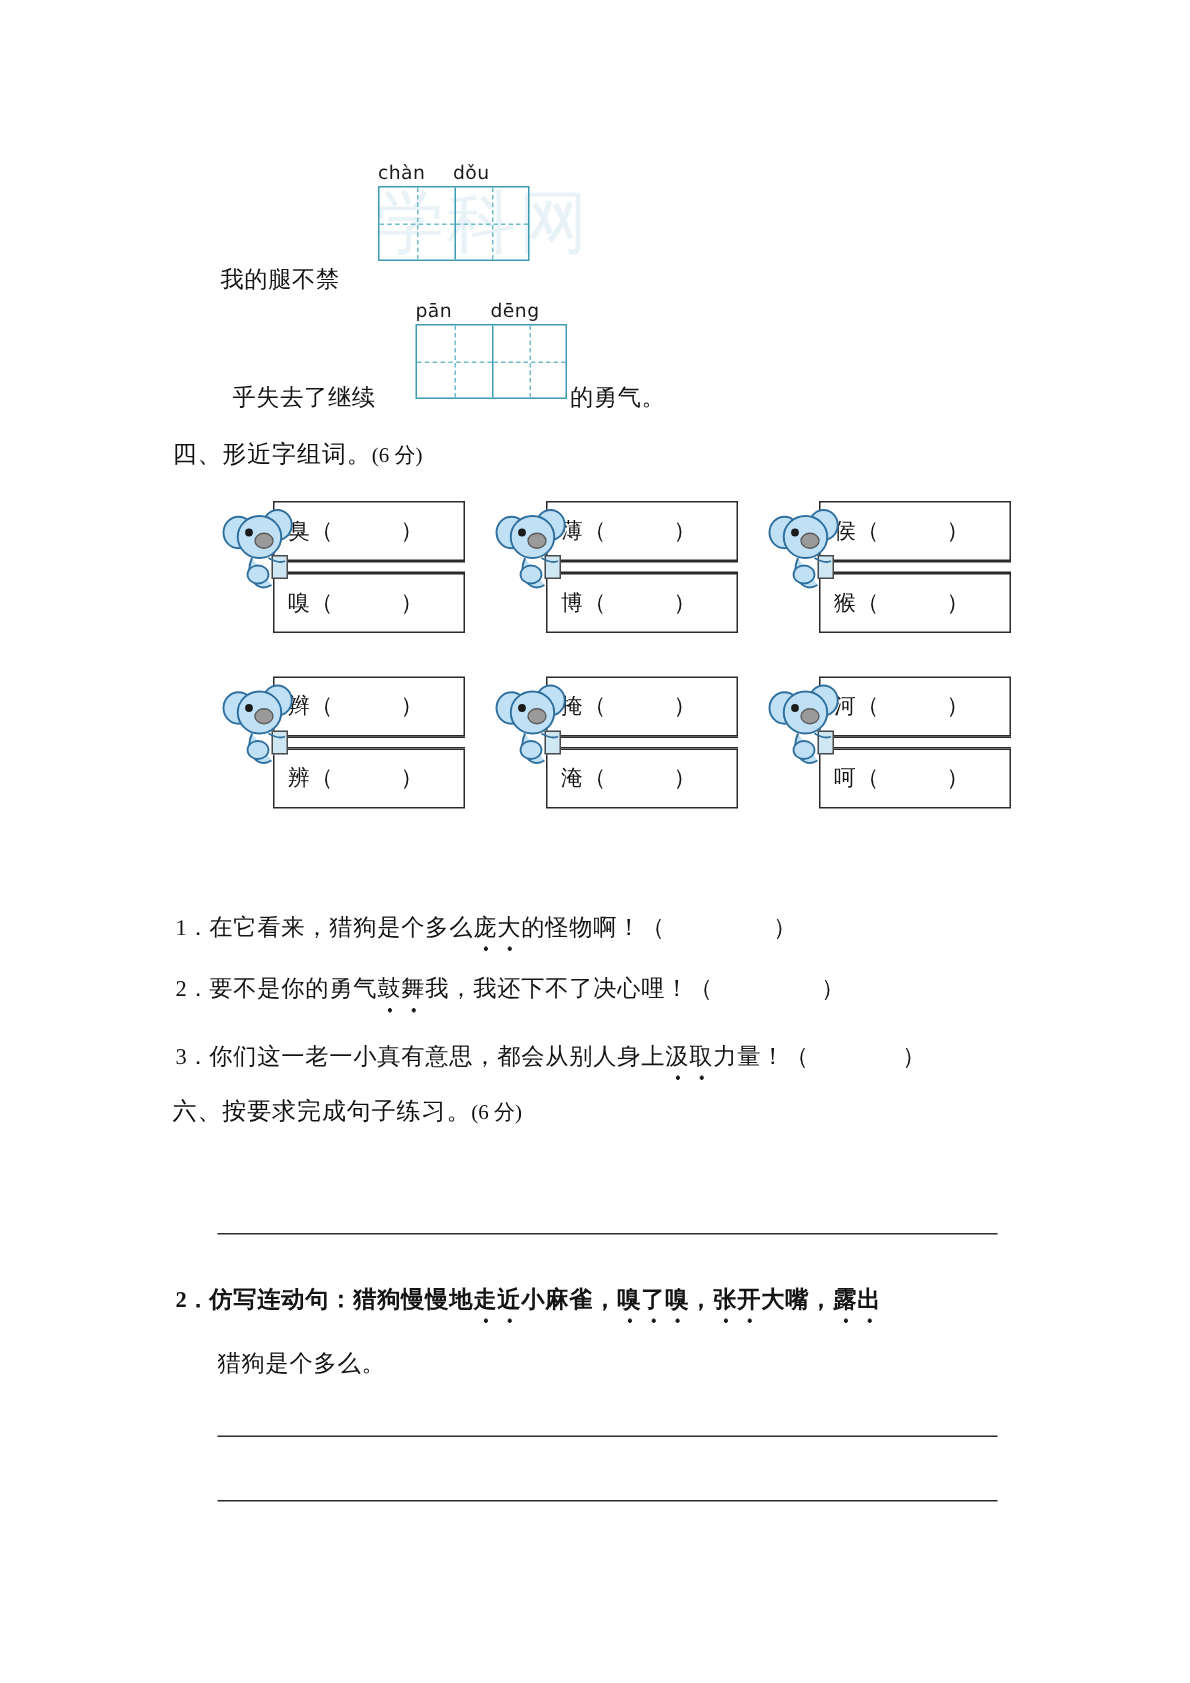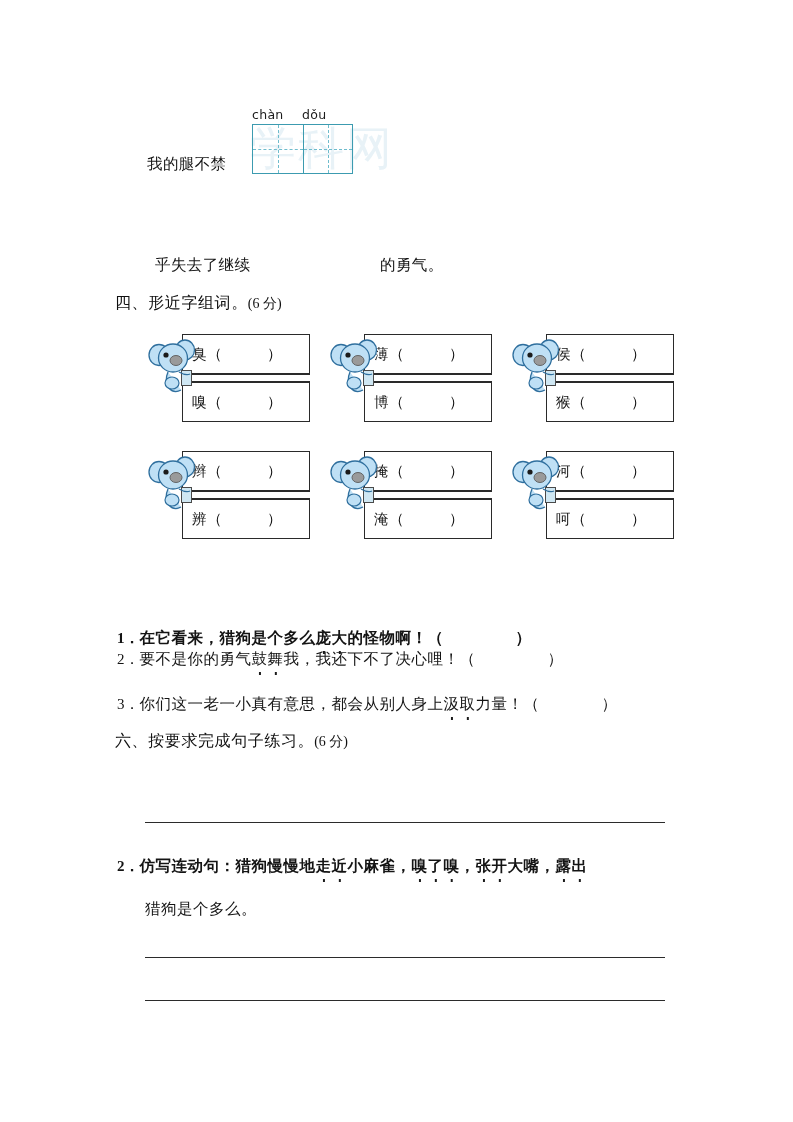--- a/index.html
+++ b/index.html
@@ -213,22 +213,32 @@
     <div class="pyrow">
       <div class="pylabel" style="width:50px;">chàn</div>
       <div class="pylabel" style="width:50px;">dǒu</div>
     </div>
     <div class="grid" style="width:101px; height:50px;">
       <div class="cell" style="width:50px;"></div>
       <div class="cell" style="width:50px;"></div>
     </div>
   </div>
 
-  <div class="cn" style="position:absolute; left:147px; top:154px; z-index:2;">我的腿不禁</div>
-
+  <div class="cn" style="position:absolute; left:147px; top:176px; z-index:2;">我的腿不禁</div>
+
+  <div class="pyblock" style="left:277px; top:200px; z-index:3;">
+    <div class="pyrow">
+      <div class="pylabel" style="width:50px;">pān</div>
+      <div class="pylabel" style="width:50px;">dēng</div>
+    </div>
+    <div class="grid" style="width:101px; height:50px;">
+      <div class="cell" style="width:50px;"></div>
+      <div class="cell" style="width:50px;"></div>
+    </div>
+  </div>
 
   <div class="cn" style="position:absolute; left:155px; top:255px; z-index:2;">乎失去了继续</div>
   <div class="cn" style="position:absolute; left:380px; top:255px; z-index:2;">的勇气。</div>
 
   <div class="sec-head" style="left:115px; top:293px;">
     <span>四、形近字组词。</span><span class="pts">(6 分)</span>
   </div>
 
   <div class="pairgroup" style="left:160px; top:334px;">
     <div class="wbox top">
@@ -350,21 +360,21 @@
       <ellipse cx="25" cy="22" rx="14.5" ry="14" fill="#bfe0f5" stroke="#2f6f9e" stroke-width="1.3"></ellipse>
       <ellipse cx="28" cy="24.5" rx="6" ry="5" fill="#9a9a9a" stroke="#5a5a5a" stroke-width="0.9"></ellipse>
       <circle cx="18" cy="19" r="2.6" fill="#1b1b1b"></circle>
       <path d="M20 36 Q16 45 21 52 Q26 58 33 54" fill="#bfe0f5" stroke="#2f6f9e" stroke-width="1.3"></path>
       <path d="M31 36 Q38 40 42 38" fill="none" stroke="#2f6f9e" stroke-width="1.3"></path>
       <ellipse cx="24" cy="47" rx="7" ry="6" fill="#bfe0f5" stroke="#2f6f9e" stroke-width="1.2"></ellipse>
     </svg>
   </div>
 
 
-  <div class="qline" style="left:117px; top:628px;font-weight:bold;">
+  <div class="qline" style="left:117px; top:608px;">
     <span class="qnum">1．</span><span>在它看来，猎狗是个多么</span><span class="dotted">庞大</span><span>的怪物啊！（</span><span style="display:inline-block;width:72px;"></span><span>）</span>
   </div>
 
   <div class="qline" style="left:117px; top:649px;">
     <span class="qnum">2．</span><span>要不是你的勇气</span><span class="dotted">鼓舞</span><span>我，我还下不了决心哩！（</span><span style="display:inline-block;width:72px;"></span><span>）</span>
   </div>
 
   <div class="qline" style="left:117px; top:694px;">
     <span class="qnum">3．</span><span>你们这一老一小真有意思，都会从别人身上</span><span class="dotted">汲取</span><span>力量！（</span><span style="display:inline-block;width:62px;"></span><span>）</span>
   </div>

